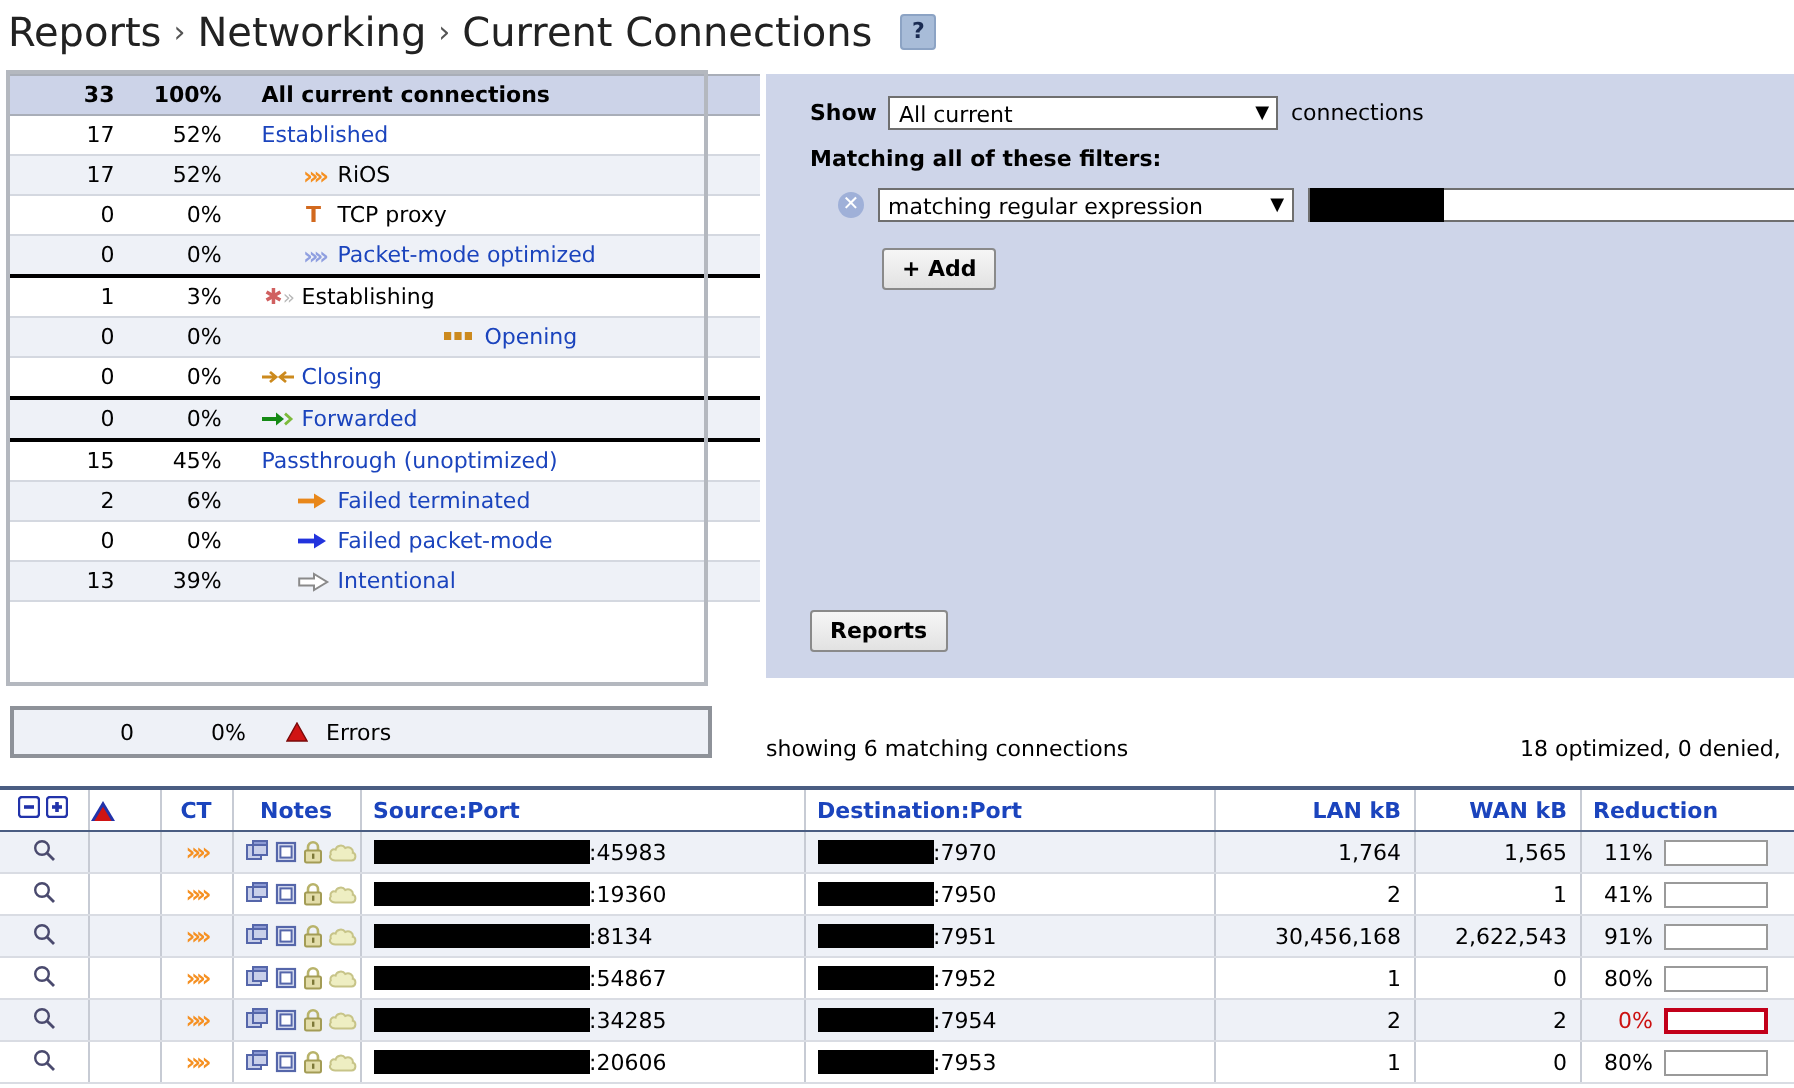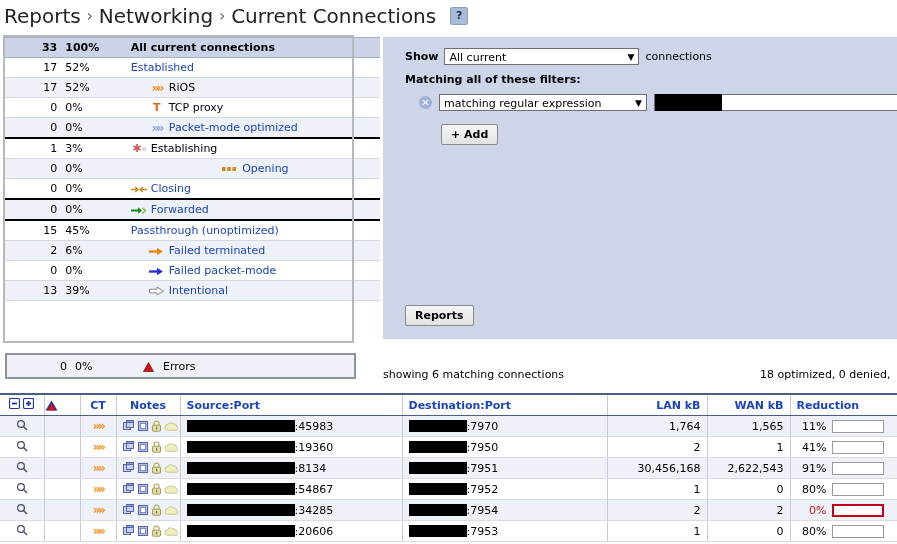--- a/index.html
+++ b/index.html
@@ -20,21 +20,21 @@
     display:inline-block;width:16px;height:16px;margin-left:8px;
     background:#a8bcd8;border:1px solid #8ca3c4;border-radius:2px;
     color:#1a2b52;font-size:11px;font-weight:bold;line-height:16px;
     text-align:center;vertical-align:middle;cursor:pointer;
   }
   
   #summary-wrap{position:absolute;left:5px;top:37px;width:375px;}
   table.summary{border-collapse:collapse;font-size:11px;}
   table.summary td{padding:0;height:19px;vertical-align:middle;}
   .c-count{width:60px;text-align:right;padding-right:8px !important;}
-  .c-pct{width:48px;text-align:left;padding-right:10px !important;margin-top:12px;}
+  .c-pct{width:48px;text-align:right;padding-right:10px !important;margin-top:12px;}
   .c-label{padding-left:10px !important;}
   .sum-head{background:#ccd3e8;font-weight:bold;border-top:1px solid #a9aeb8;
             border-bottom:1px solid #a9aeb8;}
   .sum-head .c-label{padding-left:10px !important;}
   tr.alt{background:#eef1f7;}
   tr.white{background:#ffffff;}
   .rowline{border-bottom:1px solid #d4d8e0;}
   .thickline td{border-top:2px solid #000;}
   .link{color:#1b44bd;}
   .plain{color:#000;}

